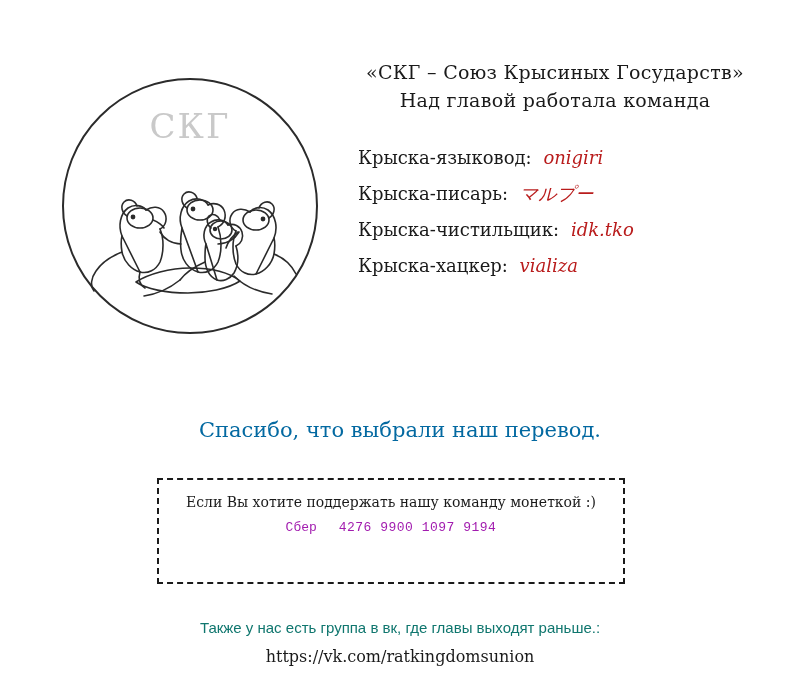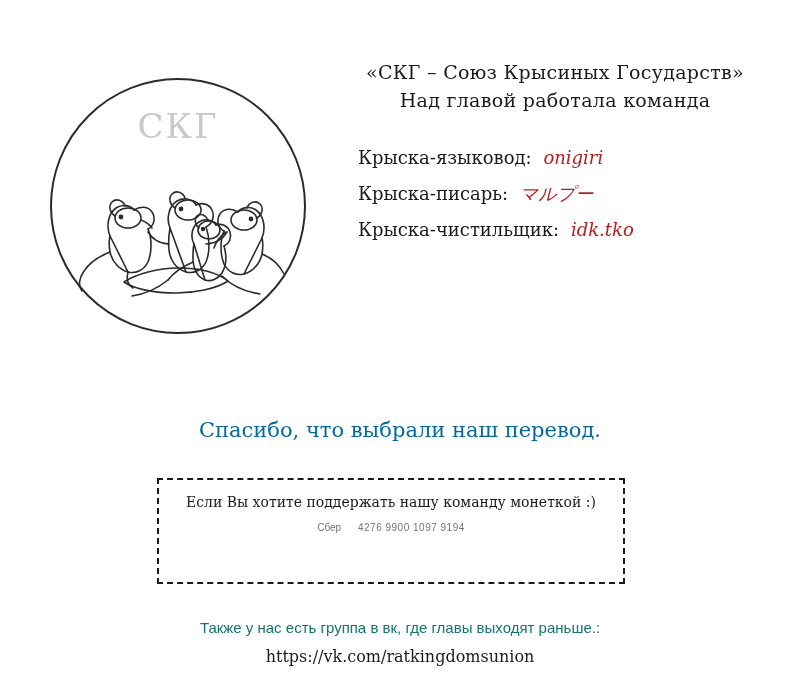--- a/index.html
+++ b/index.html
@@ -12,21 +12,21 @@
     height: 698px;
     position: relative;
     overflow: hidden;
     font-family: "DejaVu Sans", sans-serif;
     color: #1a1a1a;
   }
 
   
   #logo-area {
     position: absolute;
-    left: 50px;
+    left: 62px;
     top: 78px;
     width: 256px;
     height: 256px;
   }
   #logo-circle {
     position: absolute;
     inset: 0;
     border: 2px solid #2b2b2b;
     border-radius: 50%;
     box-sizing: border-box;
@@ -107,24 +107,24 @@
     text-align: center;
     padding-top: 10px;
   }
   #donation-heading {
     font-family: "DejaVu Serif", serif;
     font-size: 14px;
     line-height: 24px;
     color: #1a1a1a;
   }
   .donation-row {
-    font-family: Liberation Sans, sans-serif;
-    font-size: 10px;
+    font-family: Liberation Mono, monospace;
+    font-size: 13px;
     line-height: 28px;
-    color: #737373;
+    color: #a21caf;
     white-space: nowrap;
   }
   .donation-name { padding-right: 14px; }
   .donation-number { letter-spacing: 0.5px; }
 
   
   #footer {
     position: absolute;
     left: 0;
     top: 615px;
@@ -214,20 +214,24 @@
       <span class="role-value">onigiri</span>
     </div>
     <div class="role-row">
       <span class="role-label">Крыска-писарь:</span>
       <span class="role-value">マルプー</span>
     </div>
     <div class="role-row">
       <span class="role-label">Крыска-чистильщик:</span>
       <span class="role-value">idk.tko</span>
     </div>
+    <div class="role-row">
+      <span class="role-label">Крыска-хацкер:</span>
+      <span class="role-value">vializa</span>
+    </div>
   </div>
 </div>
 
 <div id="thanks-line">Спасибо, что выбрали наш перевод.</div>
 
 <div id="donation-box">
   <div id="donation-heading">Если Вы хотите поддержать нашу команду монеткой :)</div>
   <div class="donation-row">
     <span class="donation-name">Сбер</span>
     <span class="donation-number">4276 9900 1097 9194</span>

